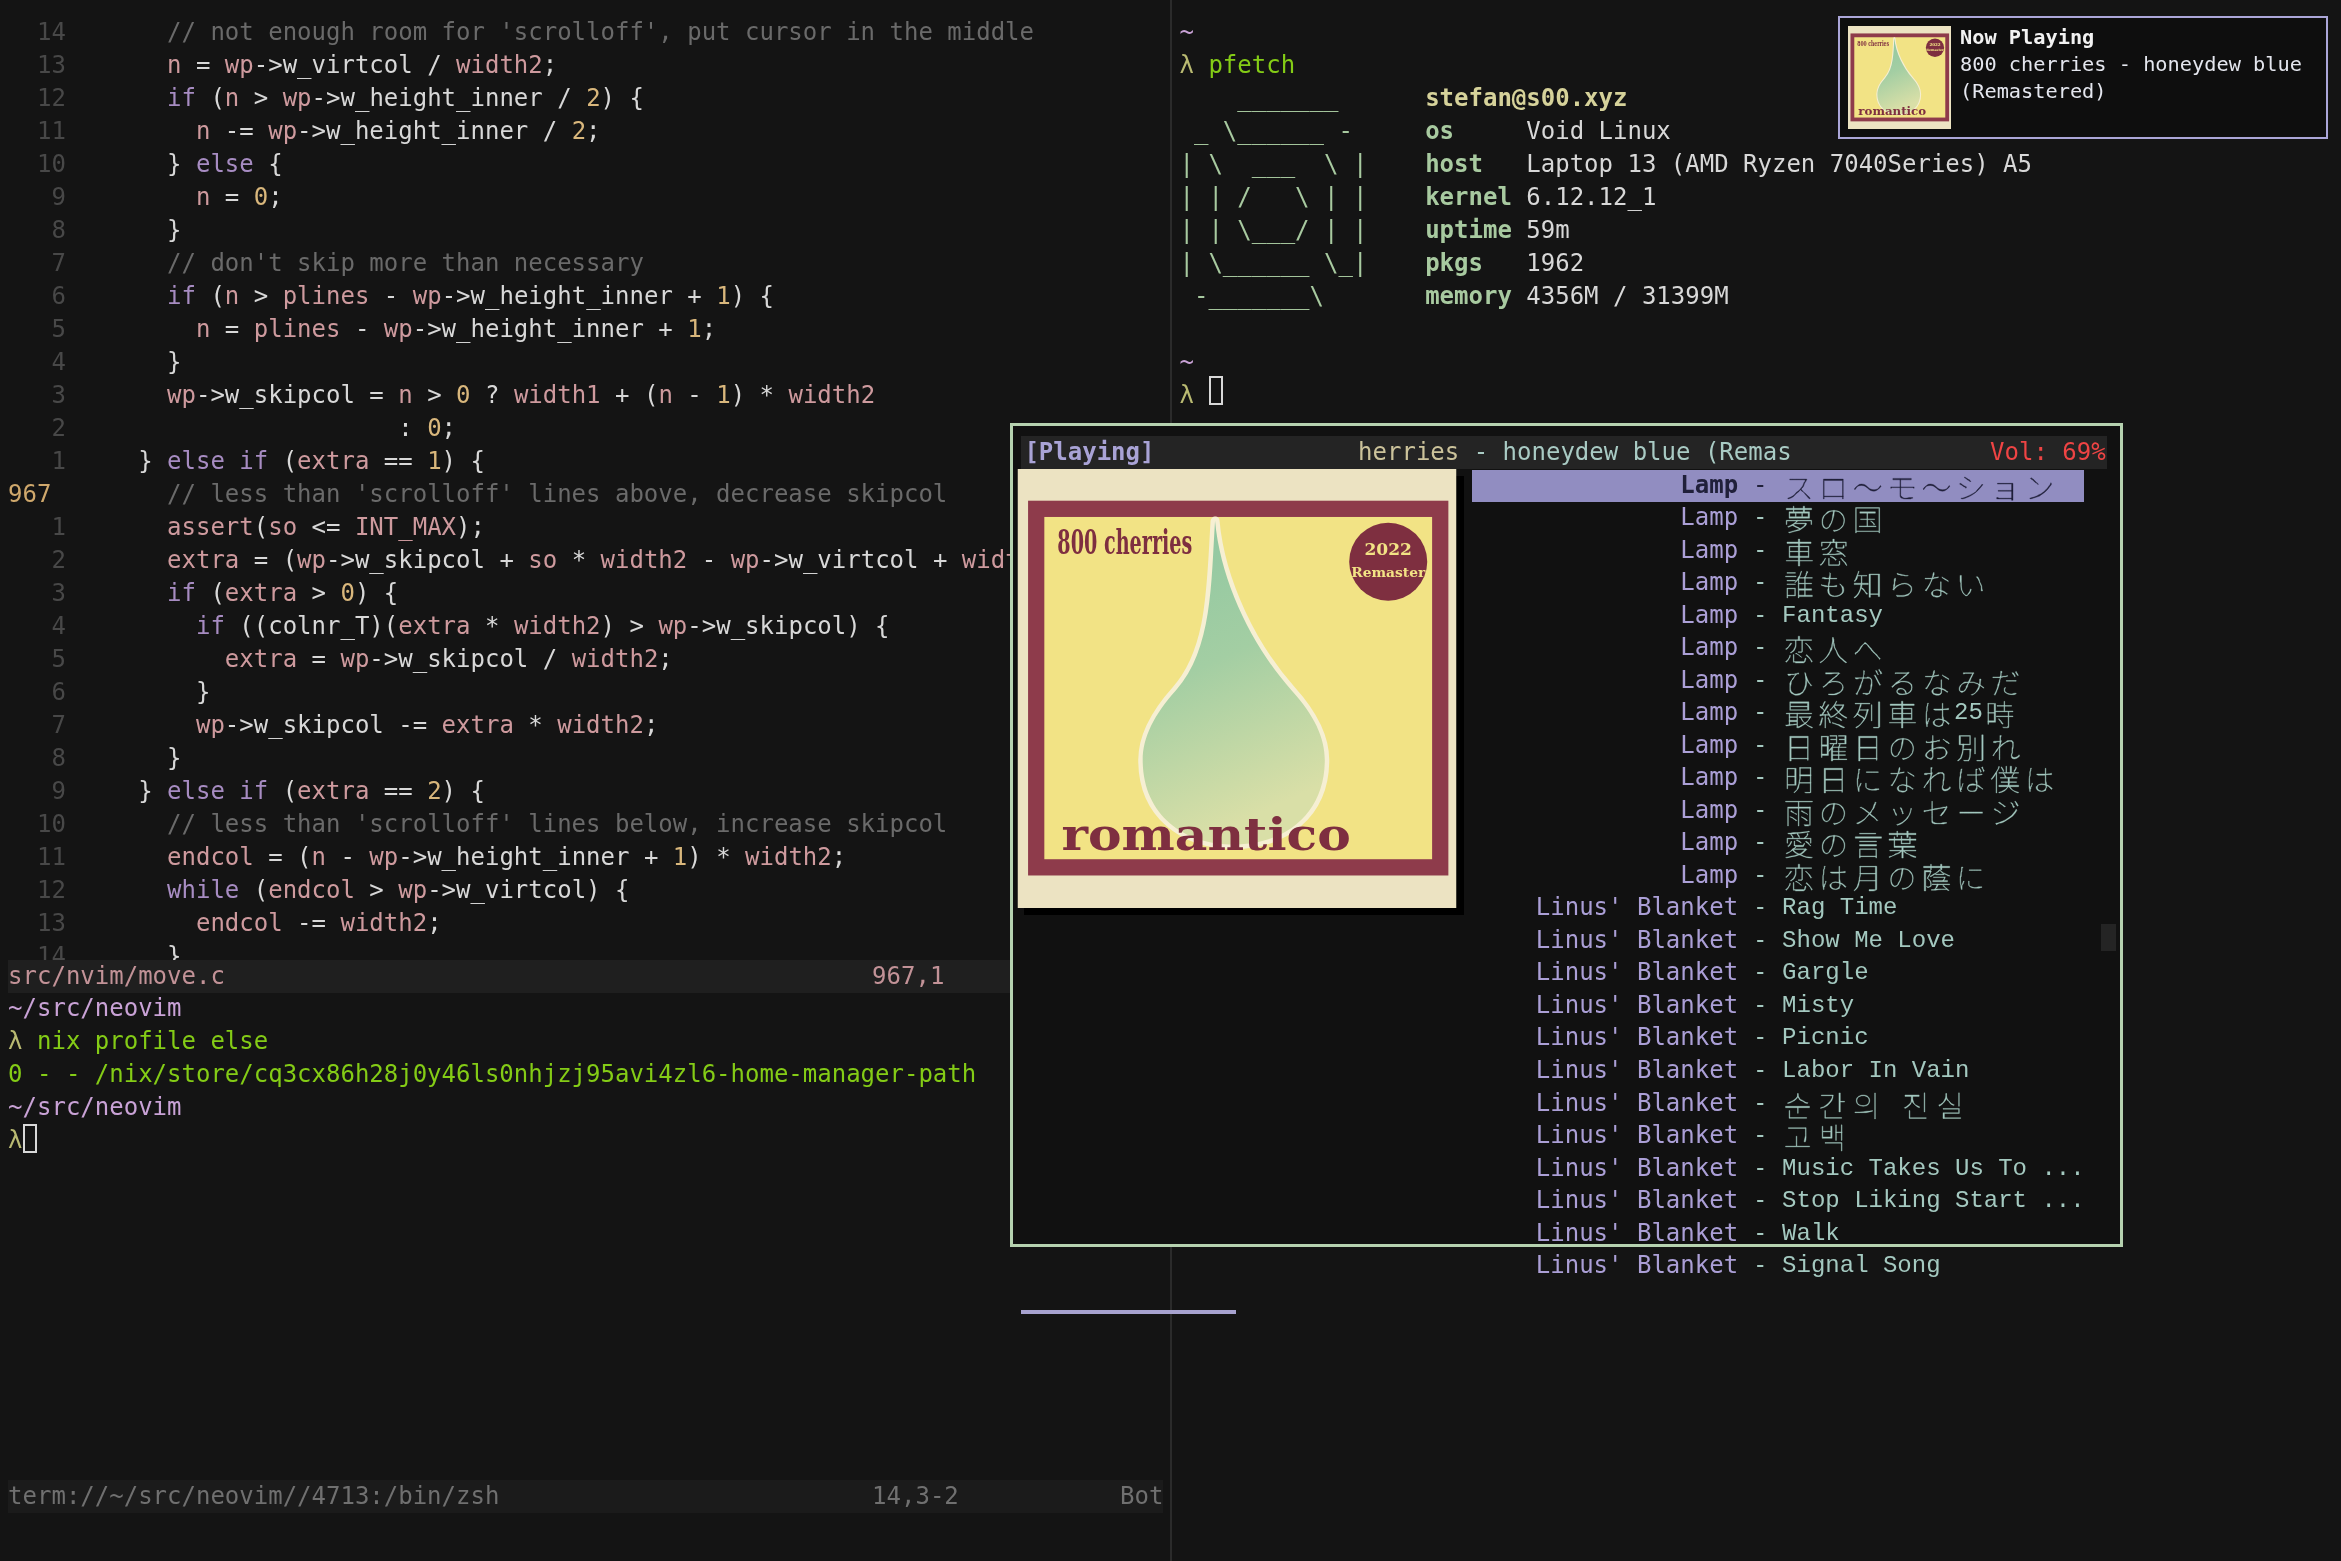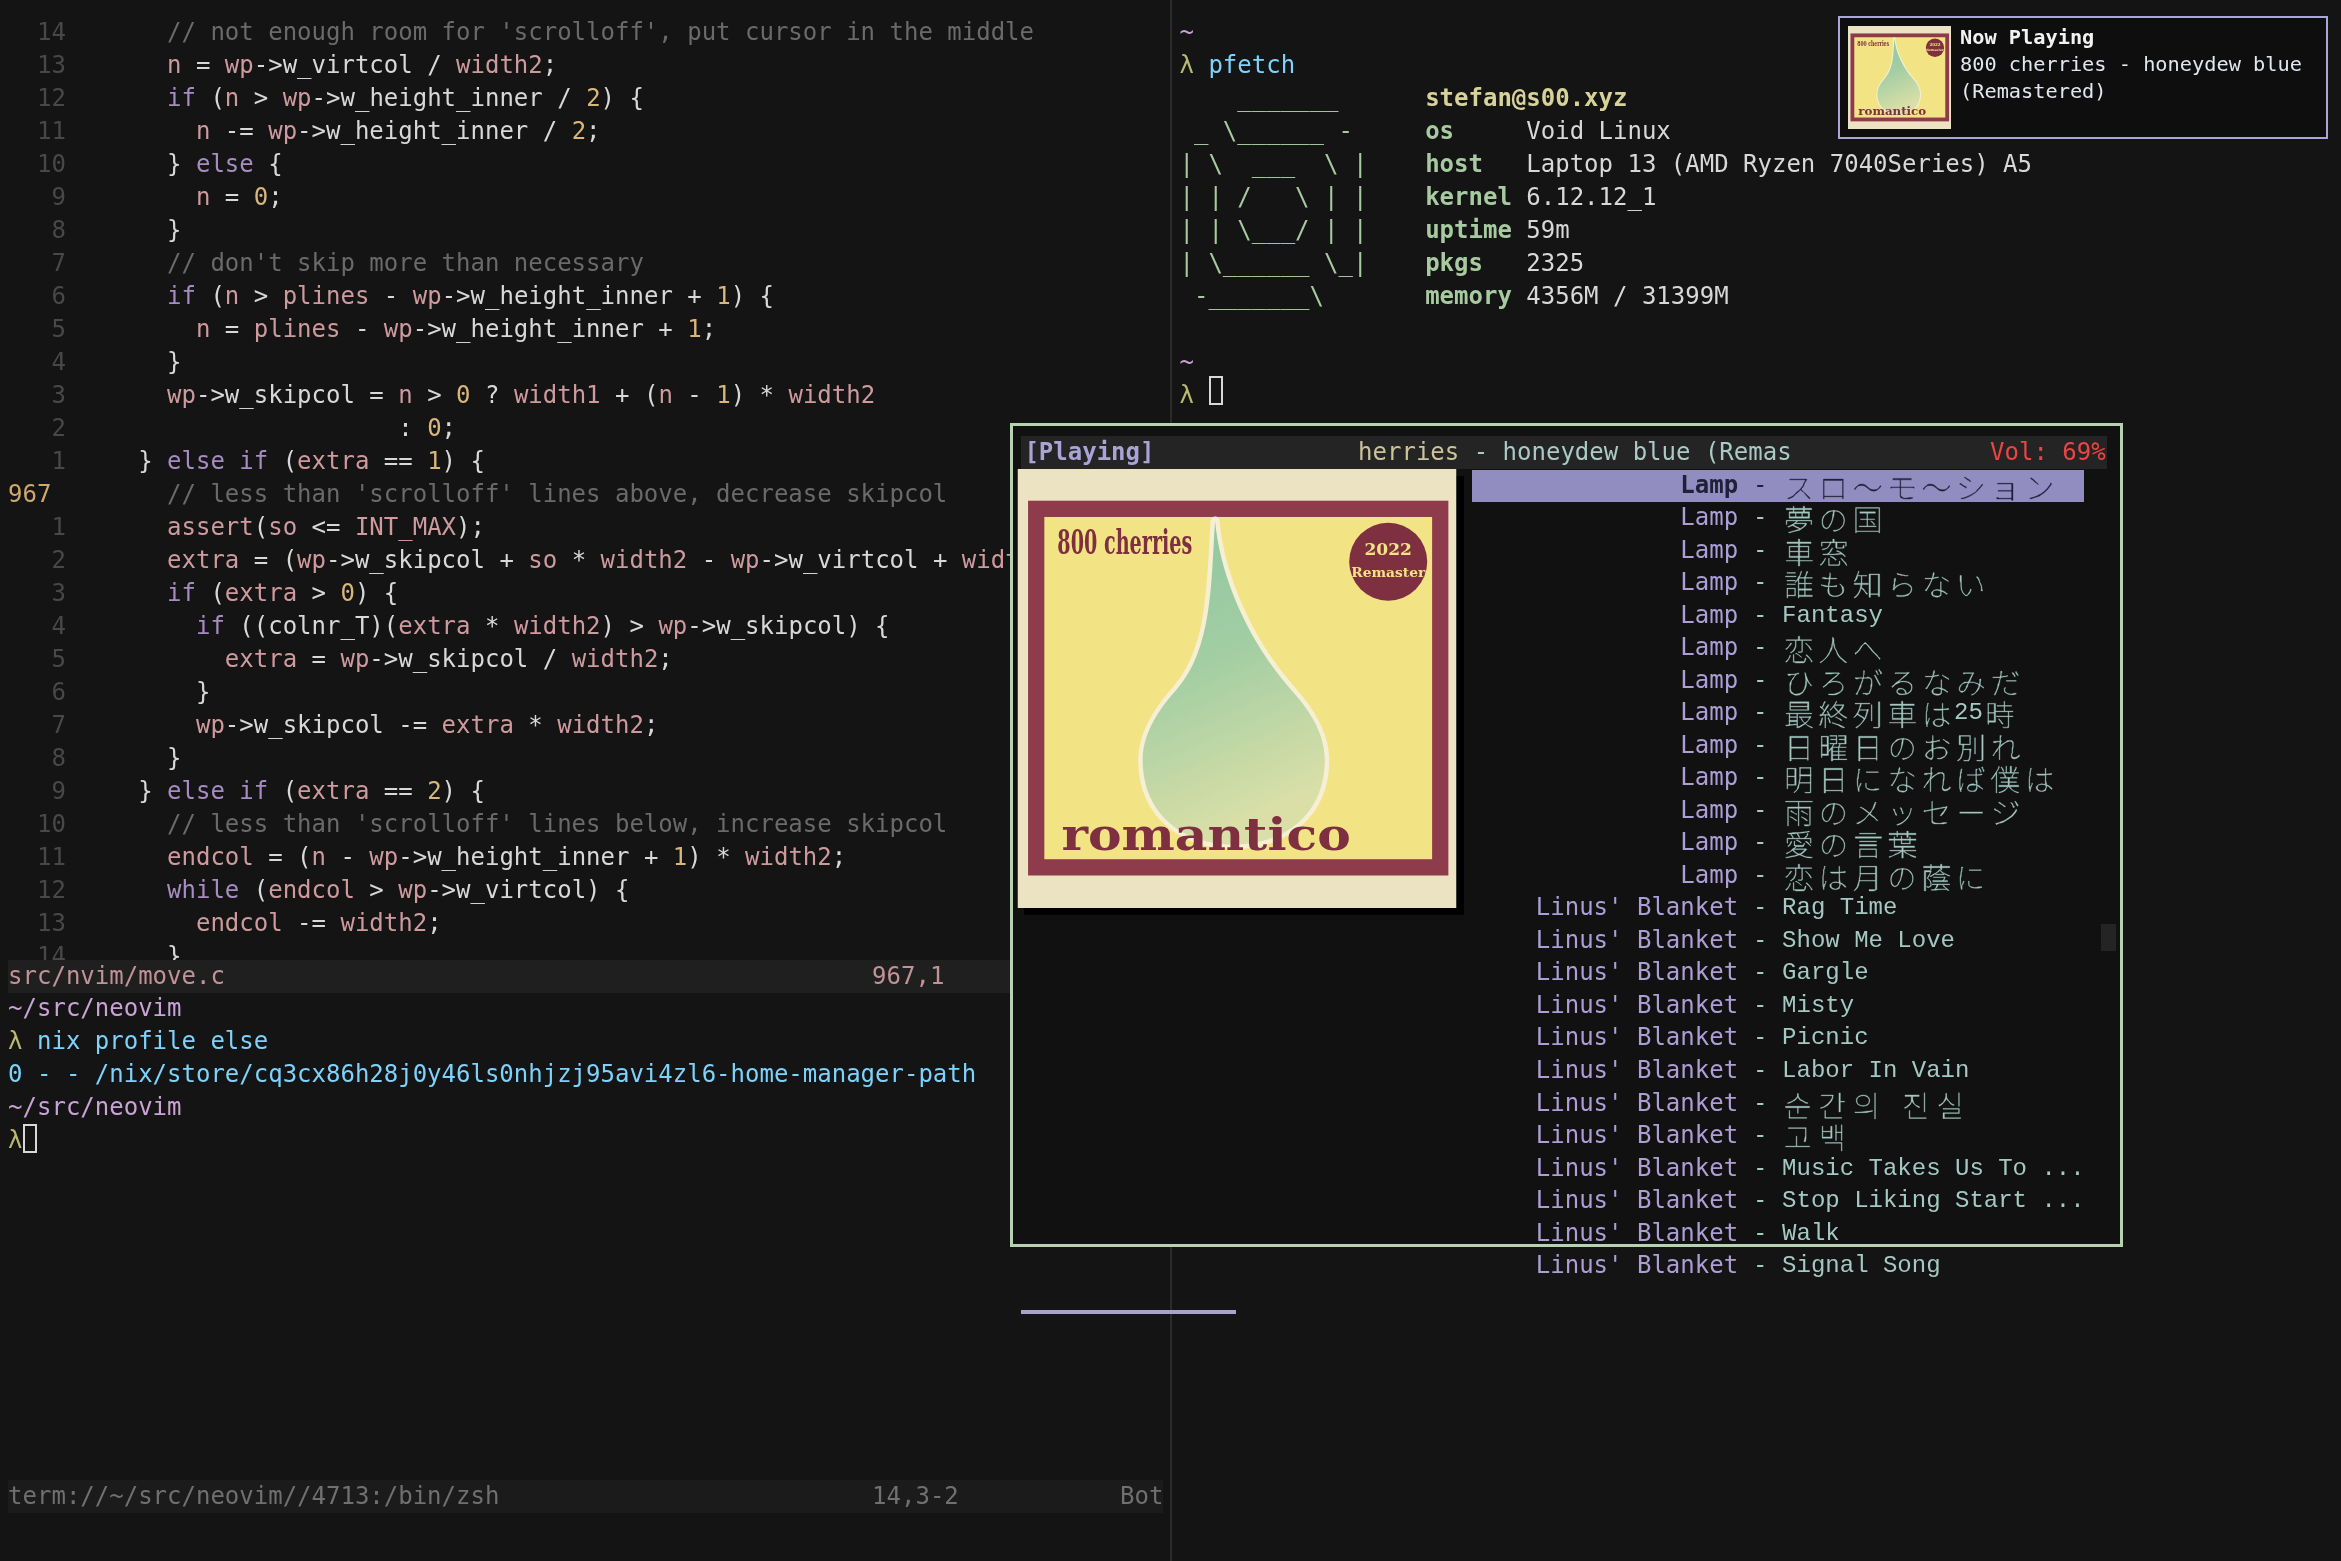--- a/index.html
+++ b/index.html
@@ -13,21 +13,21 @@
   pre, .row { margin:0; white-space:pre; font-family:inherit; }
   .row { height:33px; position:relative; }
   
   .tk-d { color:#d8d8d8; }
   .tk-k { color:#a78cc2; }
   .tk-v { color:#ce9a9e; }
   .tk-n { color:#d9b77c; }
   .tk-c { color:#6a6a6a; }
   .tk-path { color:#c9a2d6; }
   .tk-prompt { color:#b9ba72; }
-  .tk-fg { color:#7dd3fc;margin-top:45px; }
+  .tk-fg { color:#84cc16;margin-top:45px; }
   .gutter { color:#484848; }
   .gutter-cur { color:#cfa86c; }
   .pf-green { color:#a8caa0; }
   .pf-green-b { color:#a8caa0; font-weight:bold; }
   .pf-user { color:#d6d29a; font-weight:bold; }
   .pf-val { color:#d8d8d8; }
   
   #statusline-file { left:8.1px; top:960px; width:1155px; height:33px; background:#1f1f1f; color:#c29297; }
   #statusline-term { left:8.1px; top:1480px; width:1155px; height:33px; background:#1b1b1b; color:#707070; }
   .sl-ruler { position:absolute; left:864px; top:0; }
@@ -142,21 +142,21 @@
 
   <div class="abs" id="right-terminal" style="left:1173px;top:0;width:1169px;height:1561px;">
     <div class="abs" id="right-shell-lines" style="left:6.5px;top:16.3px;">
         <div class="row"><span class="tk-path">~</span></div>
         <div class="row"><span class="tk-prompt">λ</span><span class="tk-fg"> pfetch</span></div>
         <div class="row"><span class="pf-green">    _______      </span><span class="pf-user">stefan@s00.xyz</span></div>
         <div class="row"><span class="pf-green"> _ \______ -     </span><span class="pf-green-b">os     </span><span class="pf-val">Void Linux</span></div>
         <div class="row"><span class="pf-green">| \  ___  \ |    </span><span class="pf-green-b">host   </span><span class="pf-val">Laptop 13 (AMD Ryzen 7040Series) A5</span></div>
         <div class="row"><span class="pf-green">| | /   \ | |    </span><span class="pf-green-b">kernel </span><span class="pf-val">6.12.12_1</span></div>
         <div class="row"><span class="pf-green">| | \___/ | |    </span><span class="pf-green-b">uptime </span><span class="pf-val">59m</span></div>
-        <div class="row"><span class="pf-green">| \______ \_|    </span><span class="pf-green-b">pkgs   </span><span class="pf-val">2325</span></div>
+        <div class="row"><span class="pf-green">| \______ \_|    </span><span class="pf-green-b">pkgs   </span><span class="pf-val">1962</span></div>
         <div class="row"><span class="pf-green"> -_______\       </span><span class="pf-green-b">memory </span><span class="pf-val">4356M / 31399M</span></div>
         <div class="row"></div>
         <div class="row"><span class="tk-path">~</span></div>
         <div class="row"><span class="tk-prompt">λ</span></div>
       </div>
     <div class="hollow-cursor" style="left:36px;top:376px;"></div>
   </div>
 
   <div class="abs" id="player">
     <div id="player-titlebar">

